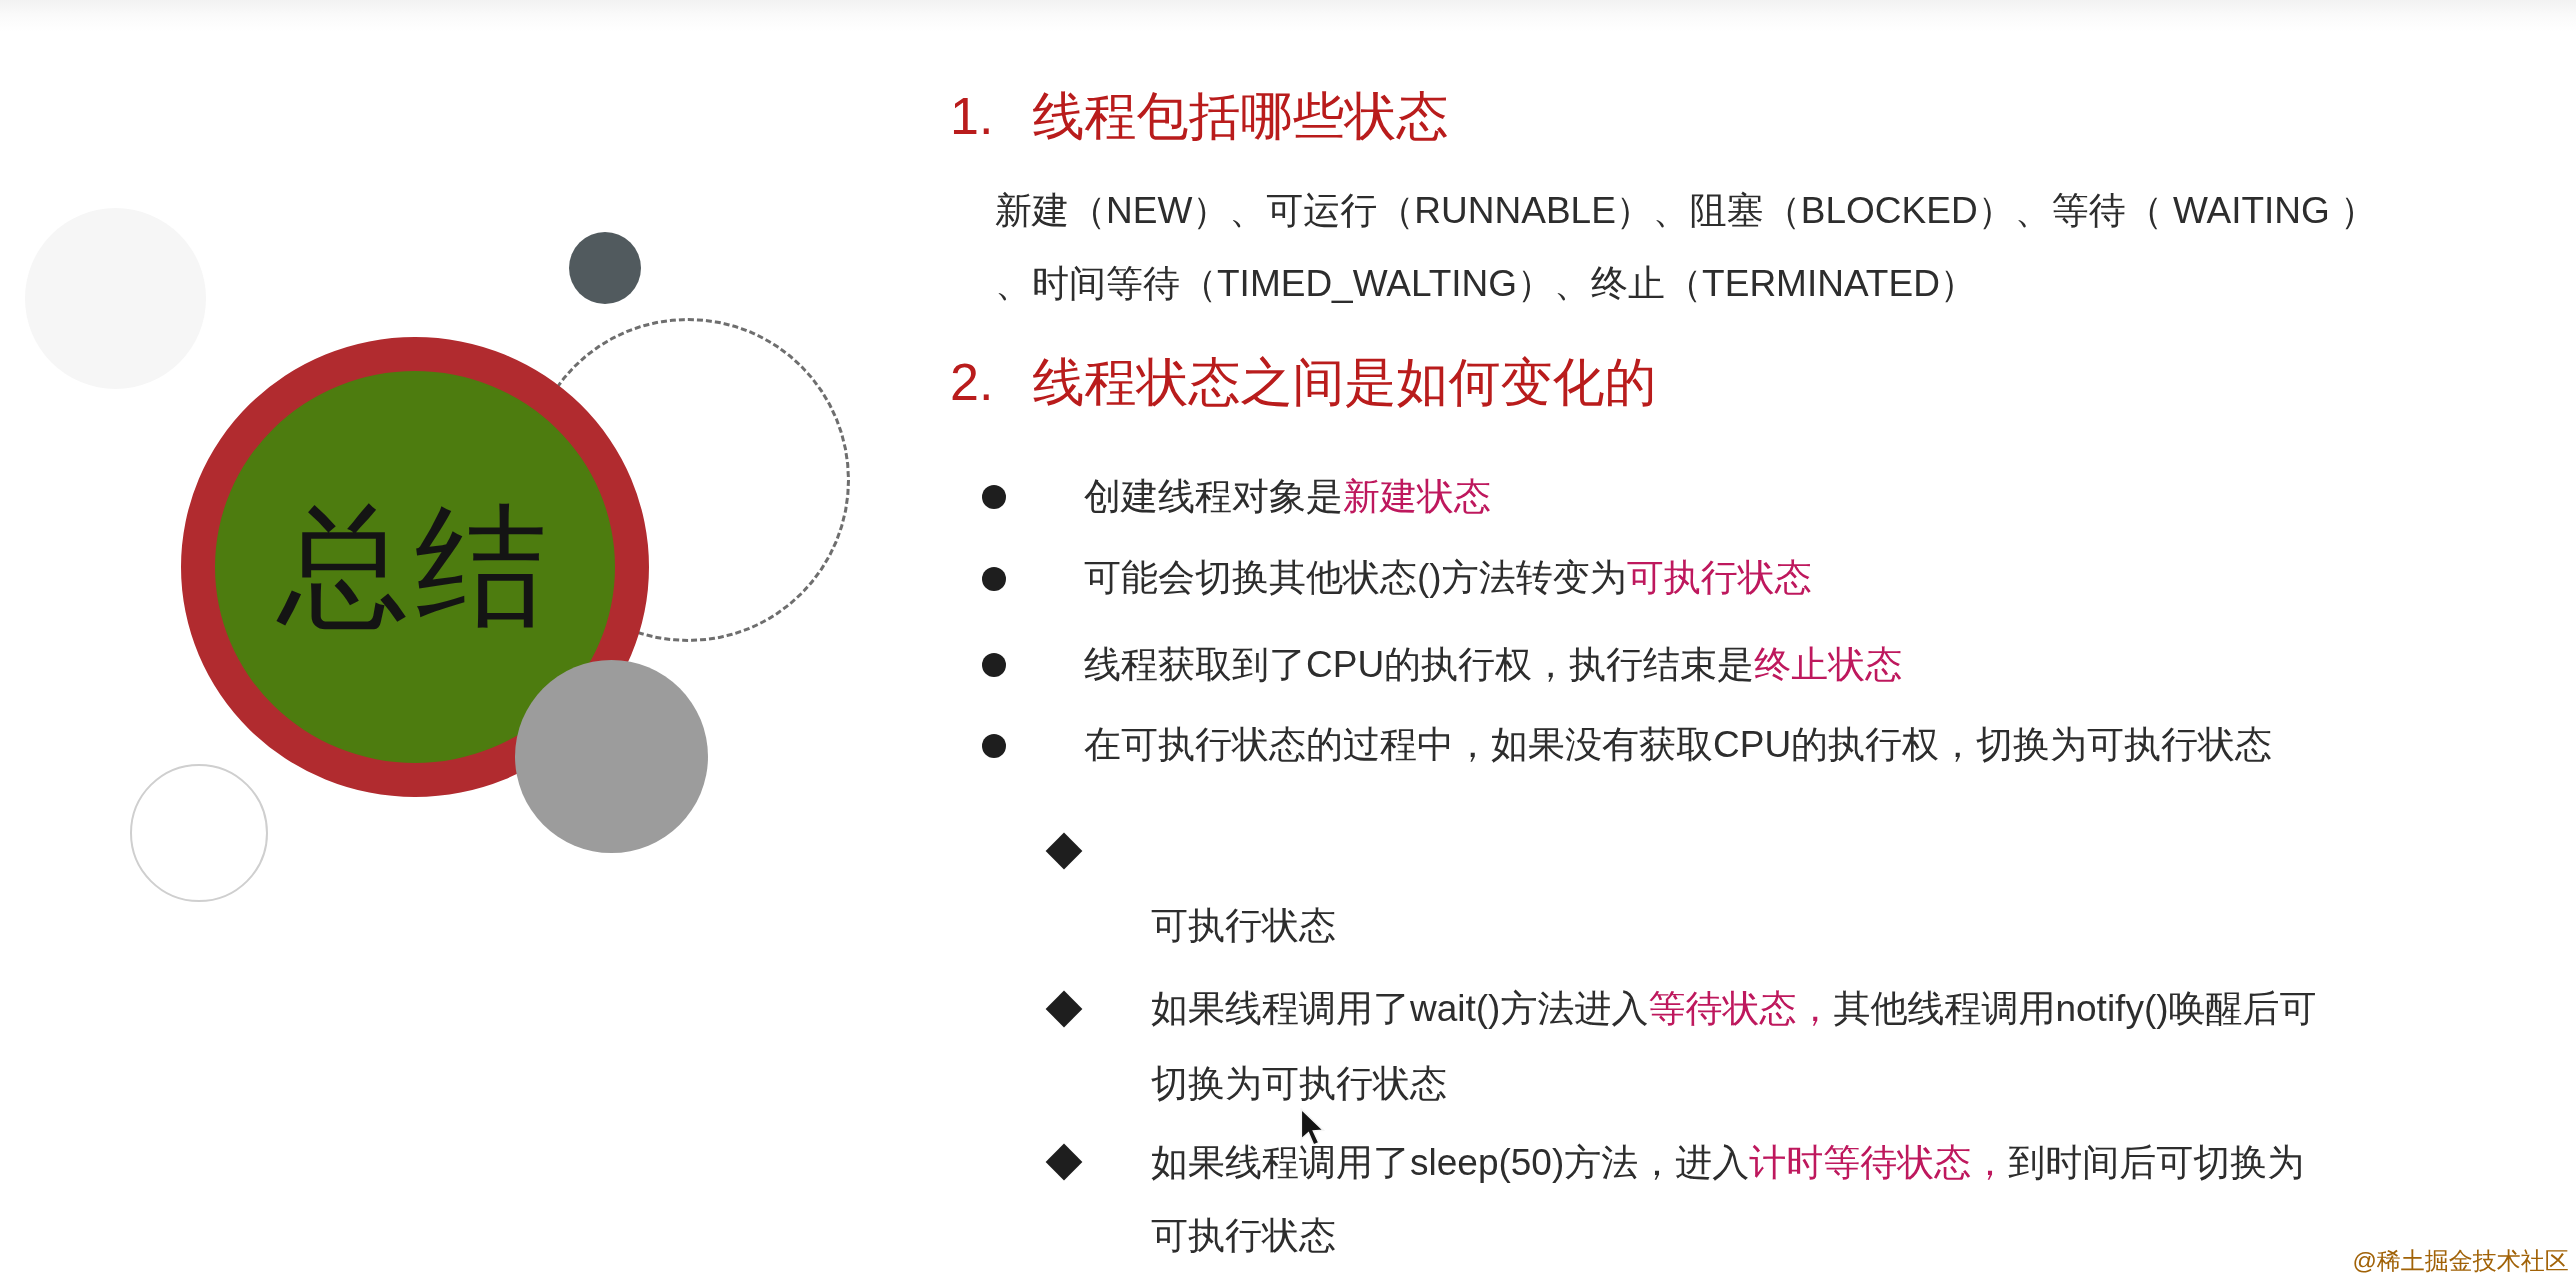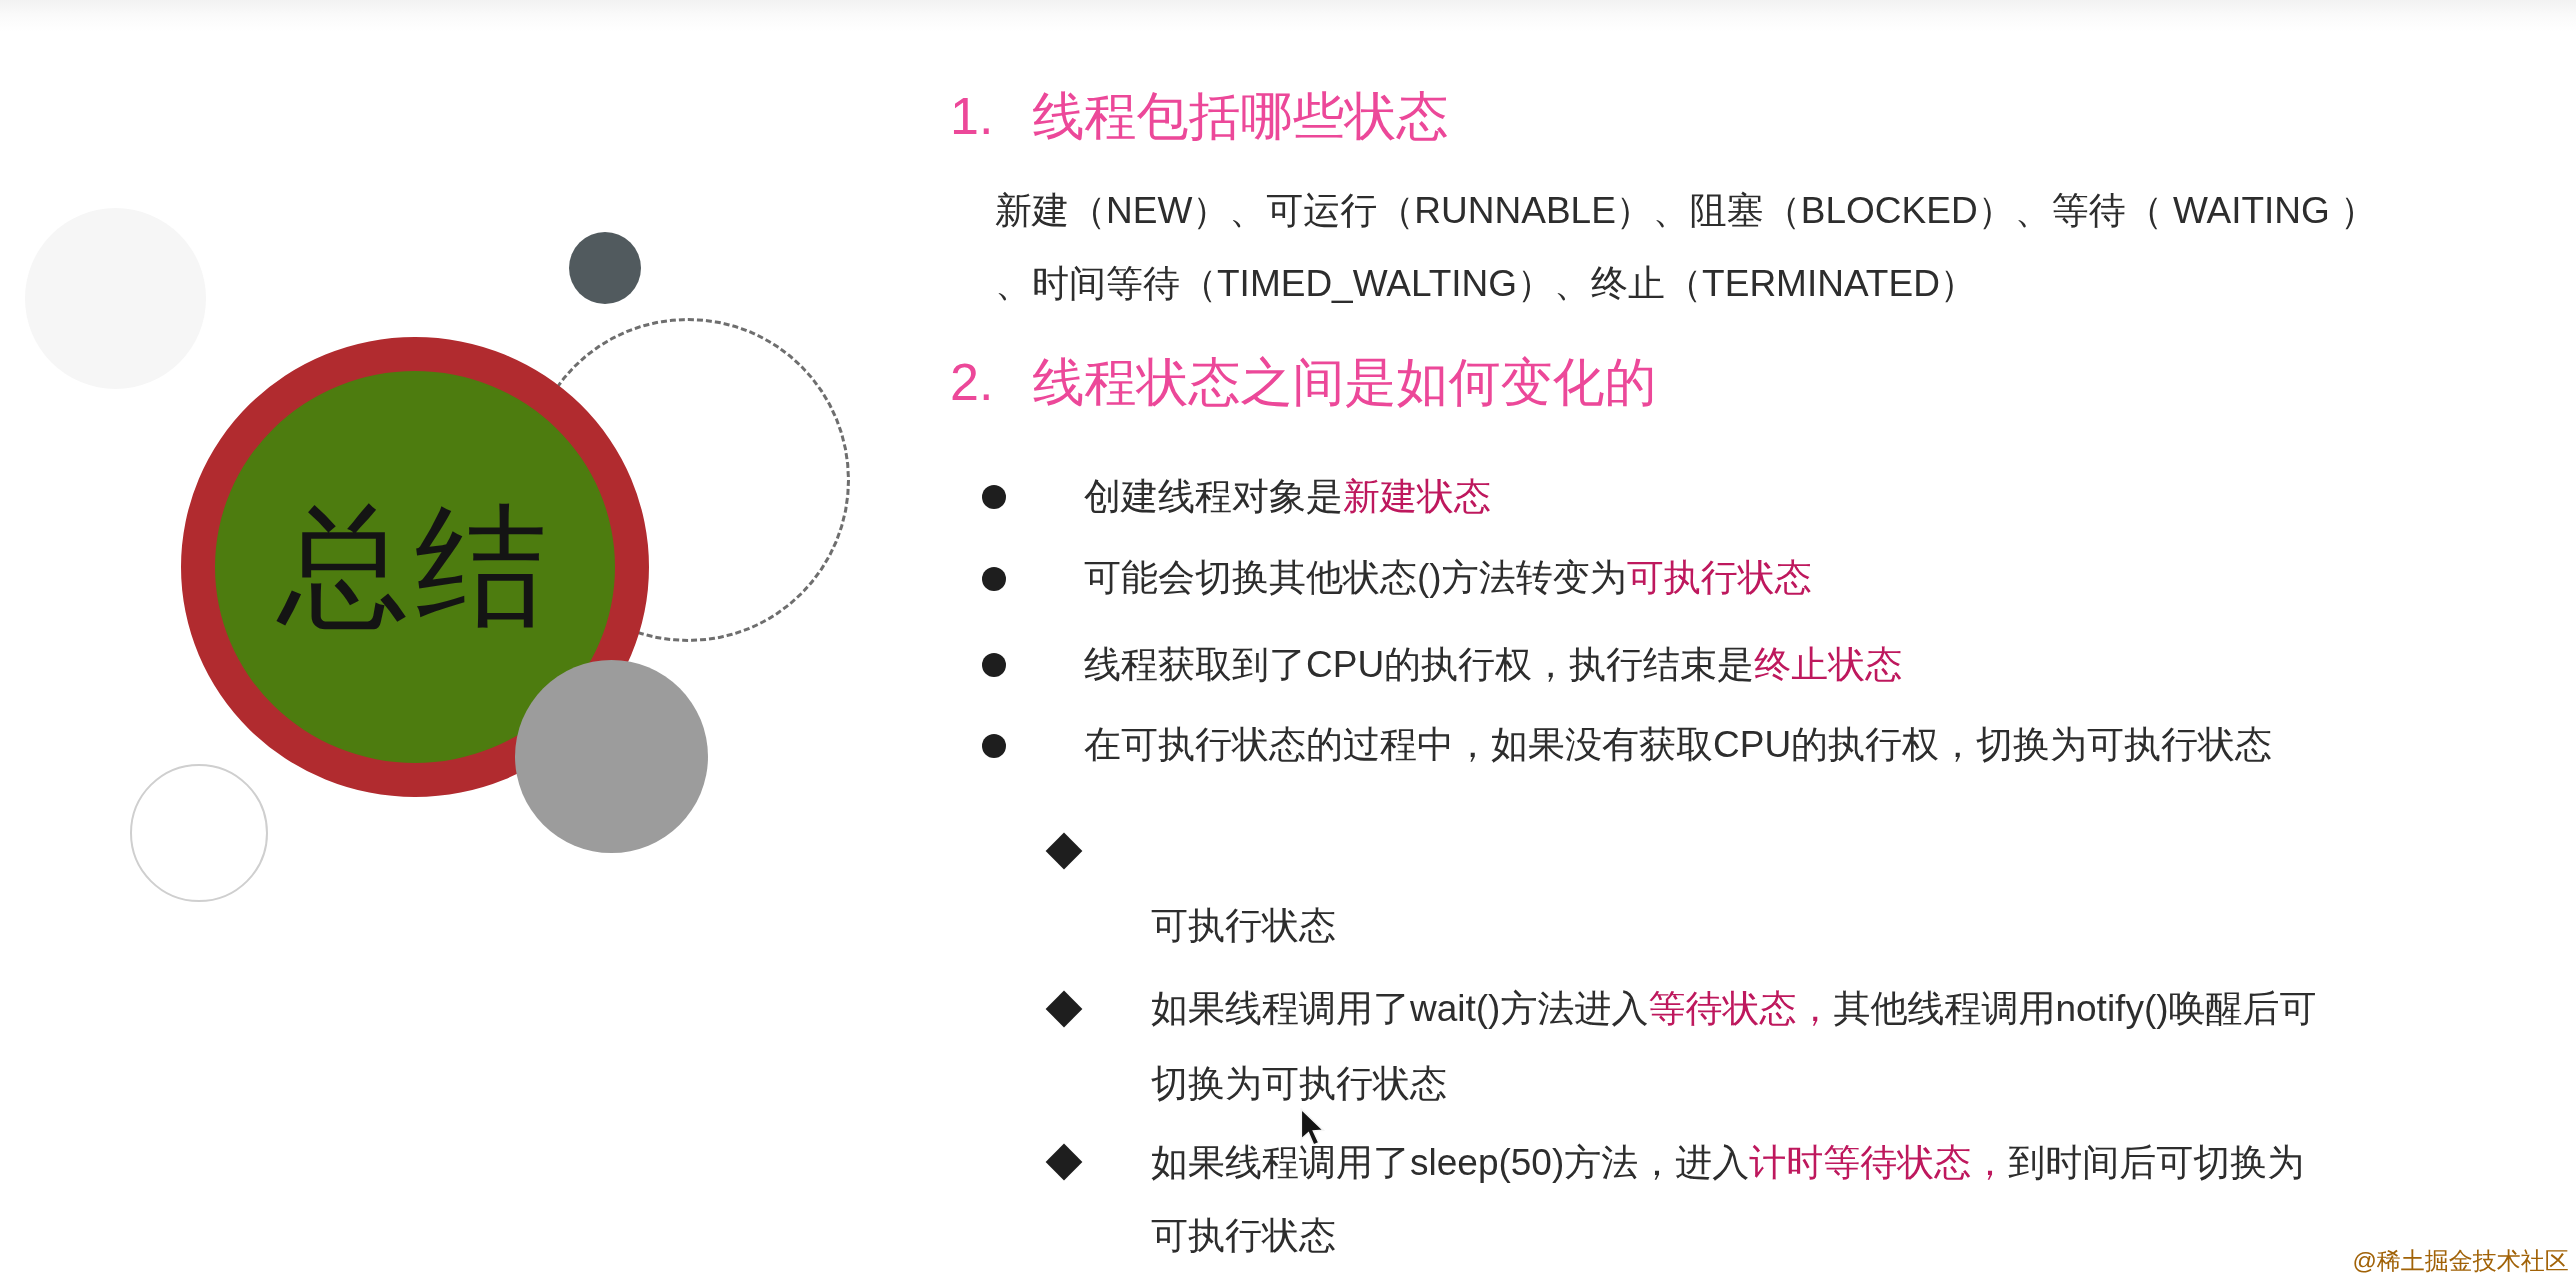--- a/index.html
+++ b/index.html
@@ -33,21 +33,21 @@
     line-height:1;white-space:nowrap;
   }
   .dark-dot-circle{left:569px;top:232px;width:72px;height:72px;background:#515a5e;z-index:4;}
   .gray-circle{left:515px;top:660px;width:193px;height:193px;background:#9c9c9c;z-index:4;}
   .outline-circle{left:130px;top:764px;width:138px;height:138px;
     background:#ffffff;border:2.7px solid #cfcfcf;box-sizing:border-box;}
 
   
   .heading{
     position:absolute;white-space:nowrap;
-    font-size:52px;line-height:64px;color:#ec4899;font-weight:500;
+    font-size:52px;line-height:64px;color:#b91c1c;font-weight:500;
   }
   .heading .num{display:inline-block;margin-right:39px;}
   .row{
     position:absolute;white-space:nowrap;
     font-size:37px;line-height:46px;color:#2d2d2d;font-weight:400;
   }
   .red{color:#be185d;}
 
   .bullet-dot{
     position:absolute;width:24px;height:24px;border-radius:50%;

